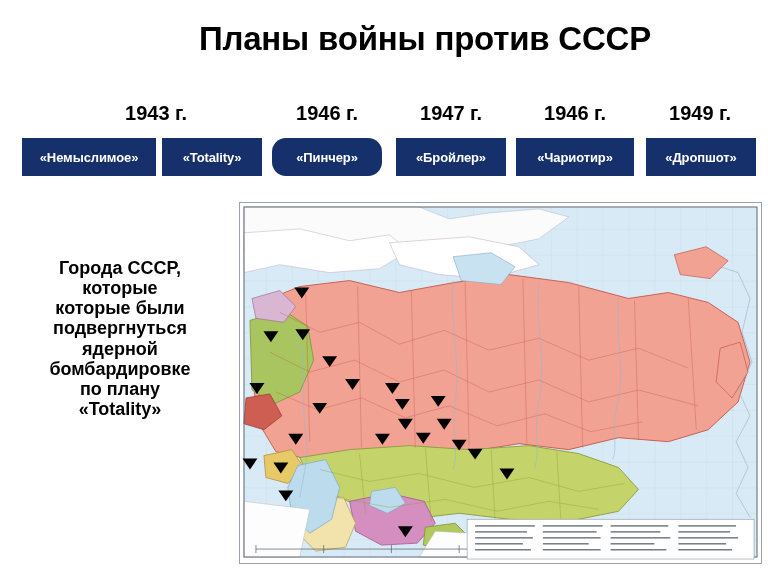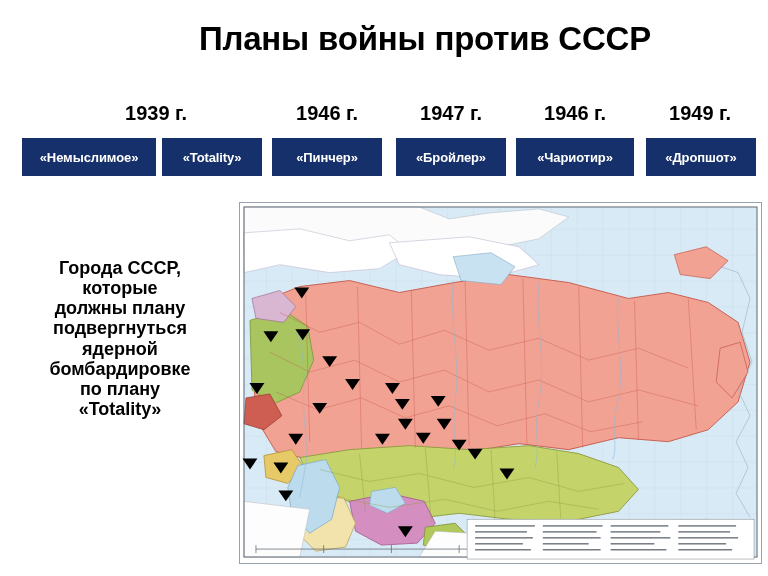--- a/index.html
+++ b/index.html
@@ -97,52 +97,52 @@
   #map-svg { display: block; width: 100%; height: 100%; }
 </style>
 </head>
 <body>
 
 <div id="slide">
 
   <div class="slide-title">Планы войны против СССР</div>
 
   <div id="year-labels">
-      <div class="year-label" style="left: 96px; width: 120px;">1939 г.</div>
+      <div class="year-label" style="left: 96px; width: 120px;">1943 г.</div>
       <div class="year-label" style="left: 267px; width: 120px;">1946 г.</div>
       <div class="year-label" style="left: 391px; width: 120px;">1947 г.</div>
       <div class="year-label" style="left: 515px; width: 120px;">1946 г.</div>
       <div class="year-label" style="left: 640px; width: 120px;">1949 г.</div>
     </div>
 
   <div id="plan-boxes">
       <div class="plan-box" style="left: 22px; width: 134px; background: rgb(22, 48, 107);">
         <span>«Немыслимое»</span>
       </div>
       <div class="plan-box" style="left: 162px; width: 100px; background: rgb(22, 48, 107);">
         <span>«Totality»</span>
       </div>
-      <div class="plan-box" style="left: 272px; width: 110px; background: rgb(22, 48, 107);">
+      <div class="plan-box" style="left: 272px; width: 110px; background: rgb(22, 48, 107); border-radius: 14px;">
         <span>«Пинчер»</span>
       </div>
       <div class="plan-box" style="left: 396px; width: 110px; background: rgb(22, 48, 107);">
         <span>«Бройлер»</span>
       </div>
       <div class="plan-box" style="left: 516px; width: 118px; background: rgb(22, 48, 107);">
         <span>«Чариотир»</span>
       </div>
       <div class="plan-box" style="left: 646px; width: 110px; background: rgb(22, 48, 107);">
         <span>«Дропшот»</span>
       </div>
     </div>
 
   <div class="left-caption" id="left-caption">
       <span class="ln">Города СССР,</span>
       <span class="ln">которые</span>
-      <span class="ln">должны плану</span>
+      <span class="ln">которые были</span>
       <span class="ln">подвергнуться</span>
       <span class="ln">ядерной</span>
       <span class="ln">бомбардировке</span>
       <span class="ln">по плану</span>
       <span class="ln">«Totality»</span>
     </div>
 
   <div id="map-wrap">
     <svg id="map-svg" viewBox="0 0 523 362" preserveAspectRatio="none">
       <defs>

